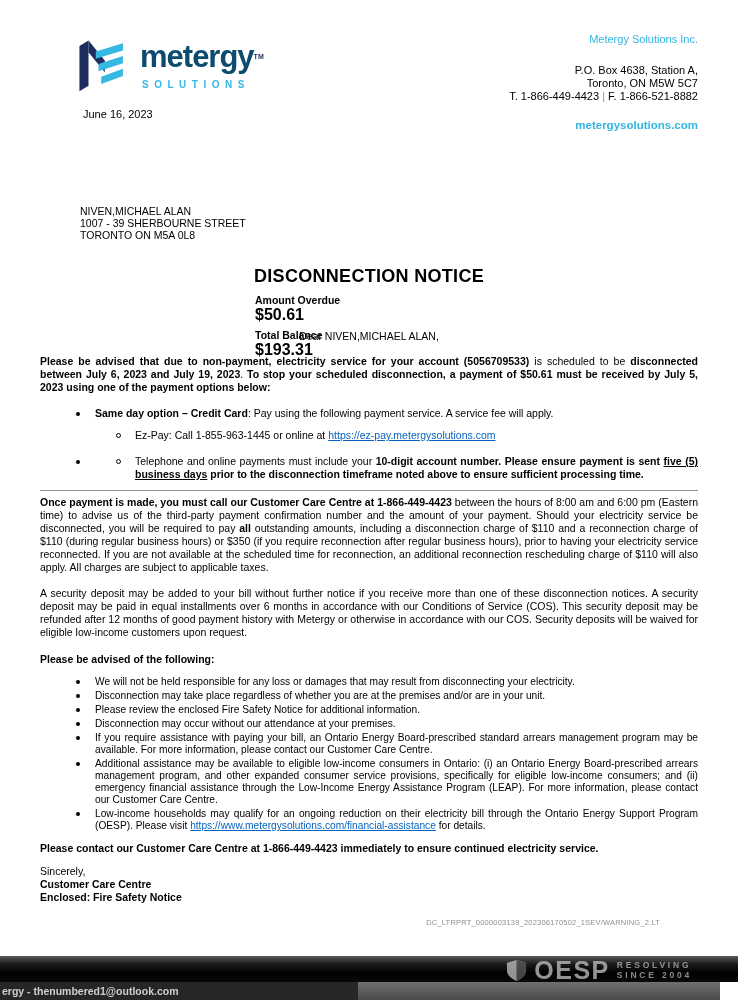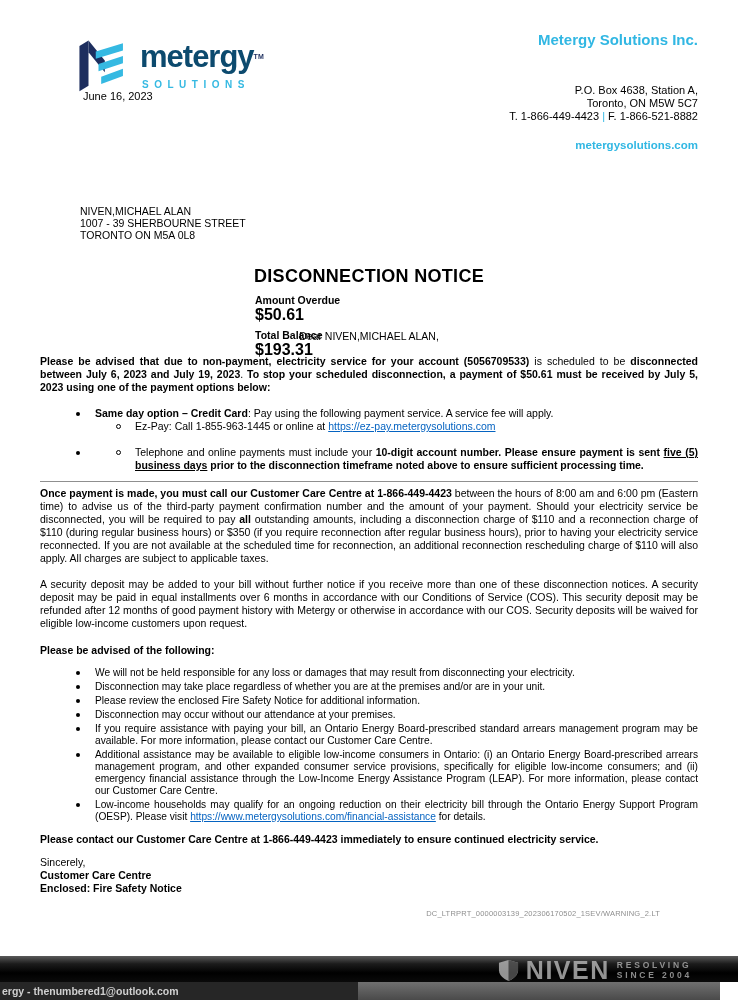--- a/index.html
+++ b/index.html
@@ -6,23 +6,23 @@
   .page{width:738px;height:1000px;position:relative;background:#fff;overflow:hidden;
         font-family:"Liberation Sans",sans-serif;color:#000;}
 
   
   .logo{position:absolute;left:74px;top:36px;display:flex;align-items:flex-start;gap:8px;}
   .logo-text{display:flex;flex-direction:column;margin-top:6px;}
   .brand-row{line-height:30px;}
   .brand{font-size:31px;font-weight:bold;color:#0c4a6e;letter-spacing:-1px;}
   .tm{font-size:7px;vertical-align:top;color:#1d2e5e;font-weight:bold;}
   .sub{font-size:10px;color:#35b9e2;font-weight:bold;letter-spacing:5.5px;margin-top:2px;padding-left:2px;}
-  .date{position:absolute;left:83px;top:90px;font-size:11px;}
+  .date{position:absolute;left:83px;top:108px;font-size:11px;}
   .corp{position:absolute;right:40px;top:33px;text-align:right;font-size:11px;line-height:13px;}
-  .corp-name{color:#31b7e3;font-weight:bold;font-size:15px;margin-bottom:38px;}
+  .corp-name{color:#31b7e3;font-weight:normal;font-size:11px;margin-bottom:18px;}
   .pipe{color:#31b7e3;}
   .site{color:#31b7e3;font-weight:bold;font-size:11.5px;margin-top:16px;}
 
   
   .recipient{position:absolute;left:80px;top:205px;font-size:10.5px;line-height:12px;}
 
   
   .notice{position:absolute;left:0;top:266px;width:738px;text-align:center;}
   .notice-title{font-size:18px;font-weight:bold;letter-spacing:0.3px;}
   .amt-table{width:250px;margin:7px auto 0;padding-left:22px;box-sizing:content-box;}
@@ -35,21 +35,21 @@
   .just{text-align:justify;}
   .b{font-weight:bold;}
   .u{text-decoration:underline;}
   a.lnk{color:#0563c1;text-decoration:underline;cursor:pointer;}
   .sal{margin-top:8px;text-align:center;}
   .p1{margin-top:12px;}
   .bullet-row{position:relative;padding-left:55px;}
   .bullet-row .dot{position:absolute;left:36px;top:5px;width:4px;height:4px;background:#000;border-radius:50%;}
   .sub-row{position:relative;padding-left:95px;}
   .sub-row .circ{position:absolute;left:76px;top:4px;width:3px;height:3px;border:1px solid #000;border-radius:50%;}
-  .mt13{margin-top:13px;} .mt9{} .mt6{margin-top:6px;}
+  .mt13{margin-top:13px;} .mt9{margin-top:9px;} .mt6{margin-top:6px;}
   .rule{border:none;border-top:1px solid #8f8f8f;margin:9px 0 0 0;}
   .p2{margin-top:5px;}
   .p3{margin-top:13px;}
   .advised-h{margin-top:14px;font-weight:bold;}
   .adv-list{margin-top:10px;}
   .adv-item{position:relative;padding-left:55px;line-height:12px;font-size:10.2px;}
   .adv-item + .adv-item{margin-top:2px;}
   .adv-item .dot{position:absolute;left:36px;top:4px;width:4px;height:4px;background:#000;border-radius:50%;}
   .contact{margin-top:10px;font-weight:bold;}
   .sign{margin-top:10px;line-height:13px;}
@@ -166,21 +166,21 @@
 
     <div class="doc-code">DC_LTRPRT_0000003139_202306170502_1SEV/WARNING_2.LT</div>
   </div>
 
   <div class="bar1">
     <div class="watermark">
       <svg width="21" height="23" viewBox="0 0 22 24">
         <path d="M11,1 L21,4 V12 C21,19 11,23 11,23 C11,23 1,19 1,12 V4 Z" fill="#bdbdbd"></path>
         <path d="M11,1 L21,4 V12 C21,19 11,23 11,23 Z" fill="#595959"></path>
       </svg>
-      <span class="wm-brand">NIVEN</span>
+      <span class="wm-brand">OESP</span>
       <span class="wm-tags">
         <span>RESOLVING</span>
         <span>SINCE 2004</span>
       </span>
     </div>
   </div>
   <div class="bar2">
     <div class="emailbox">ergy - thenumbered1@outlook.com</div>
     <div class="bar2-right"></div>
   </div>

